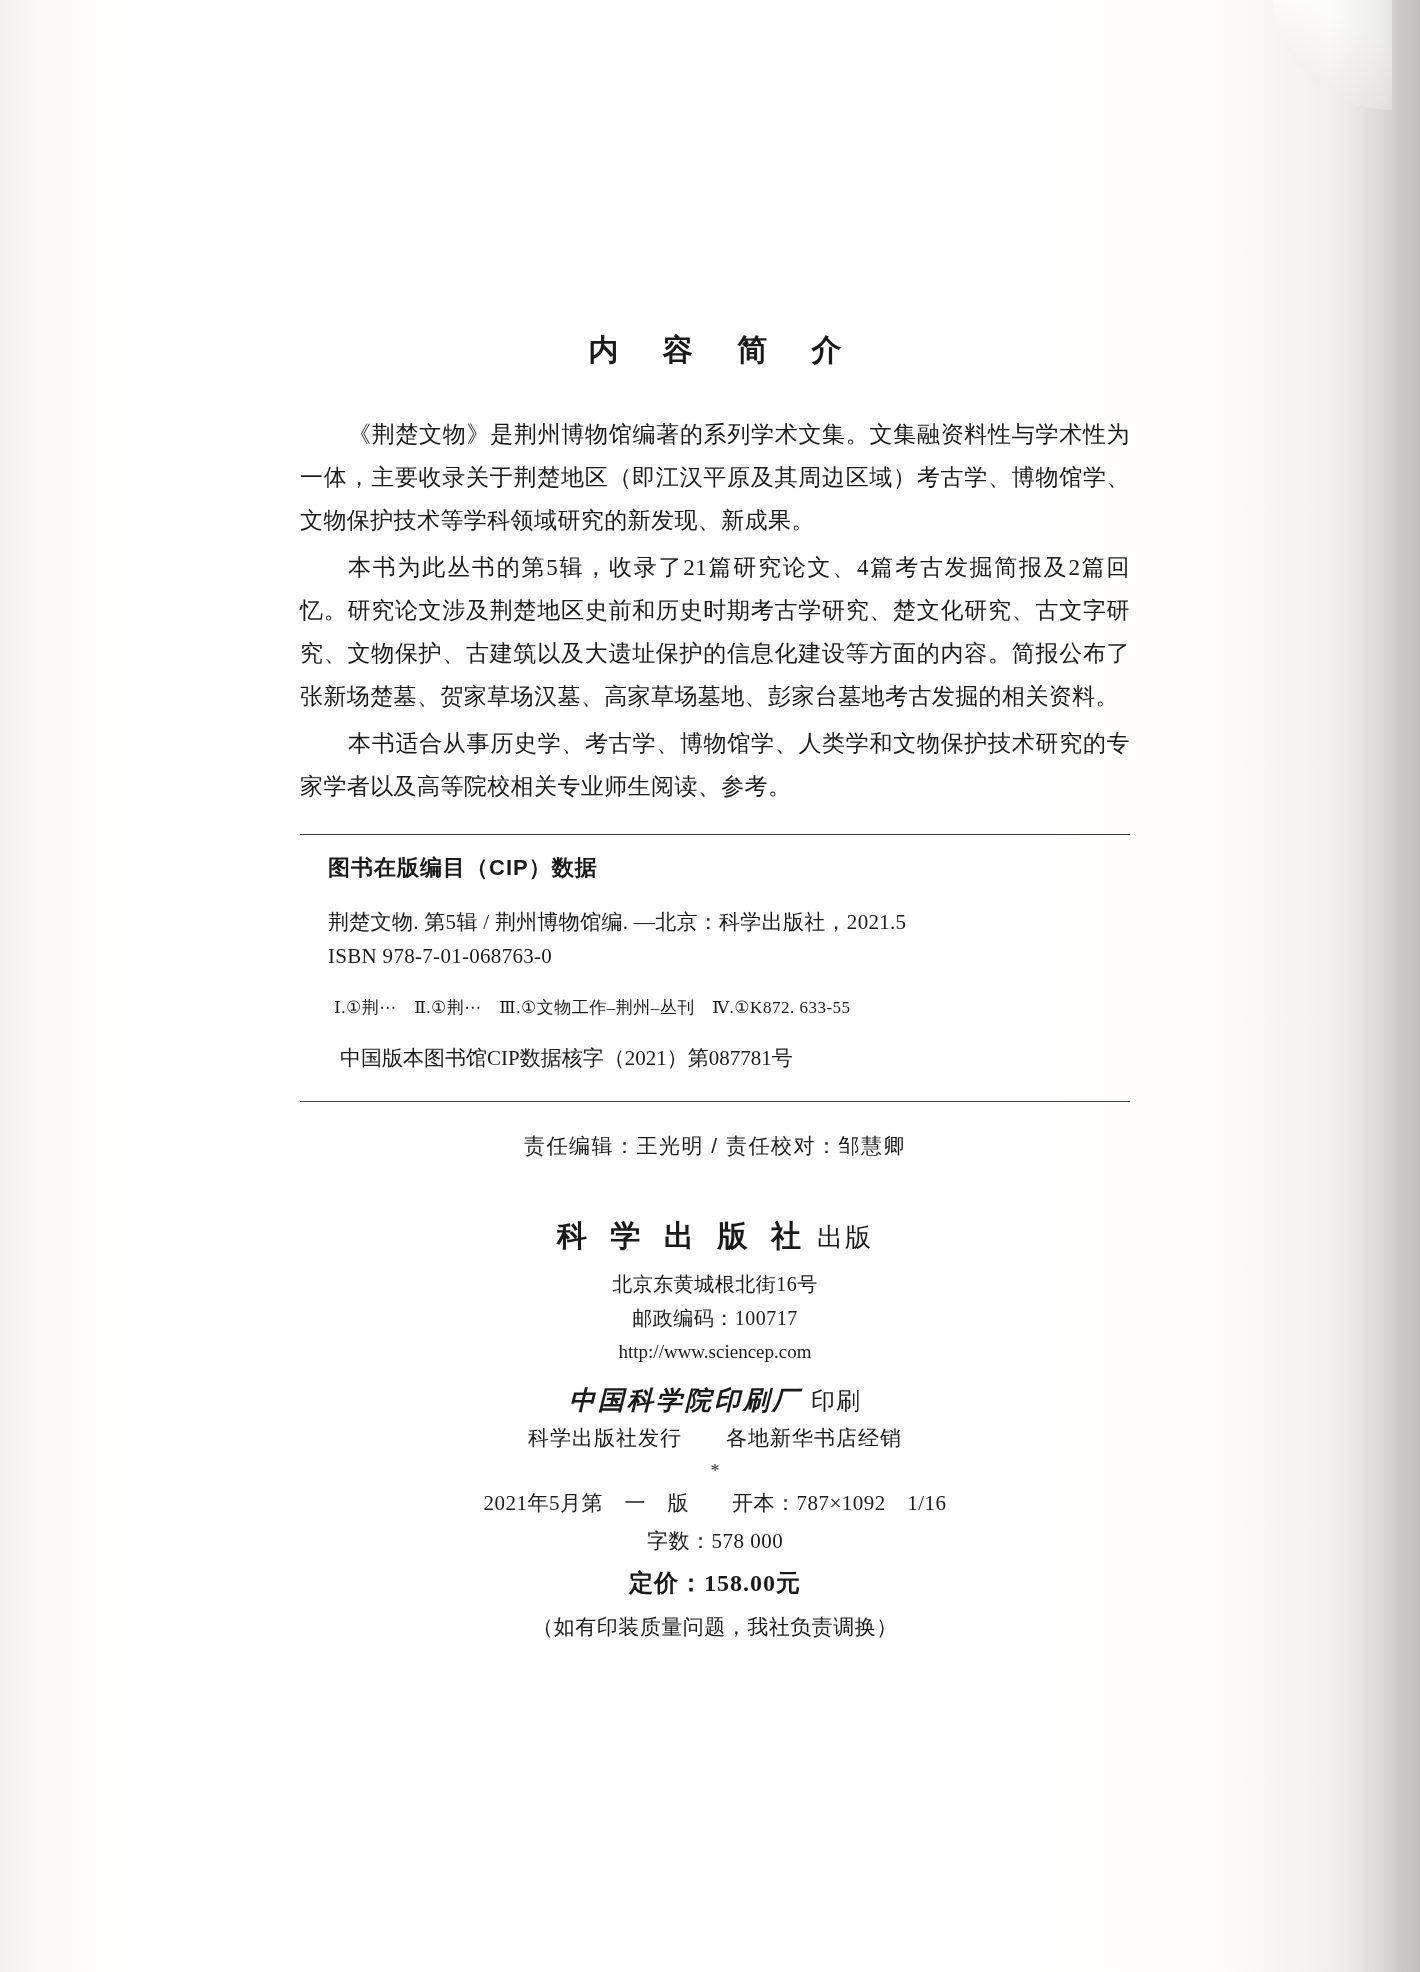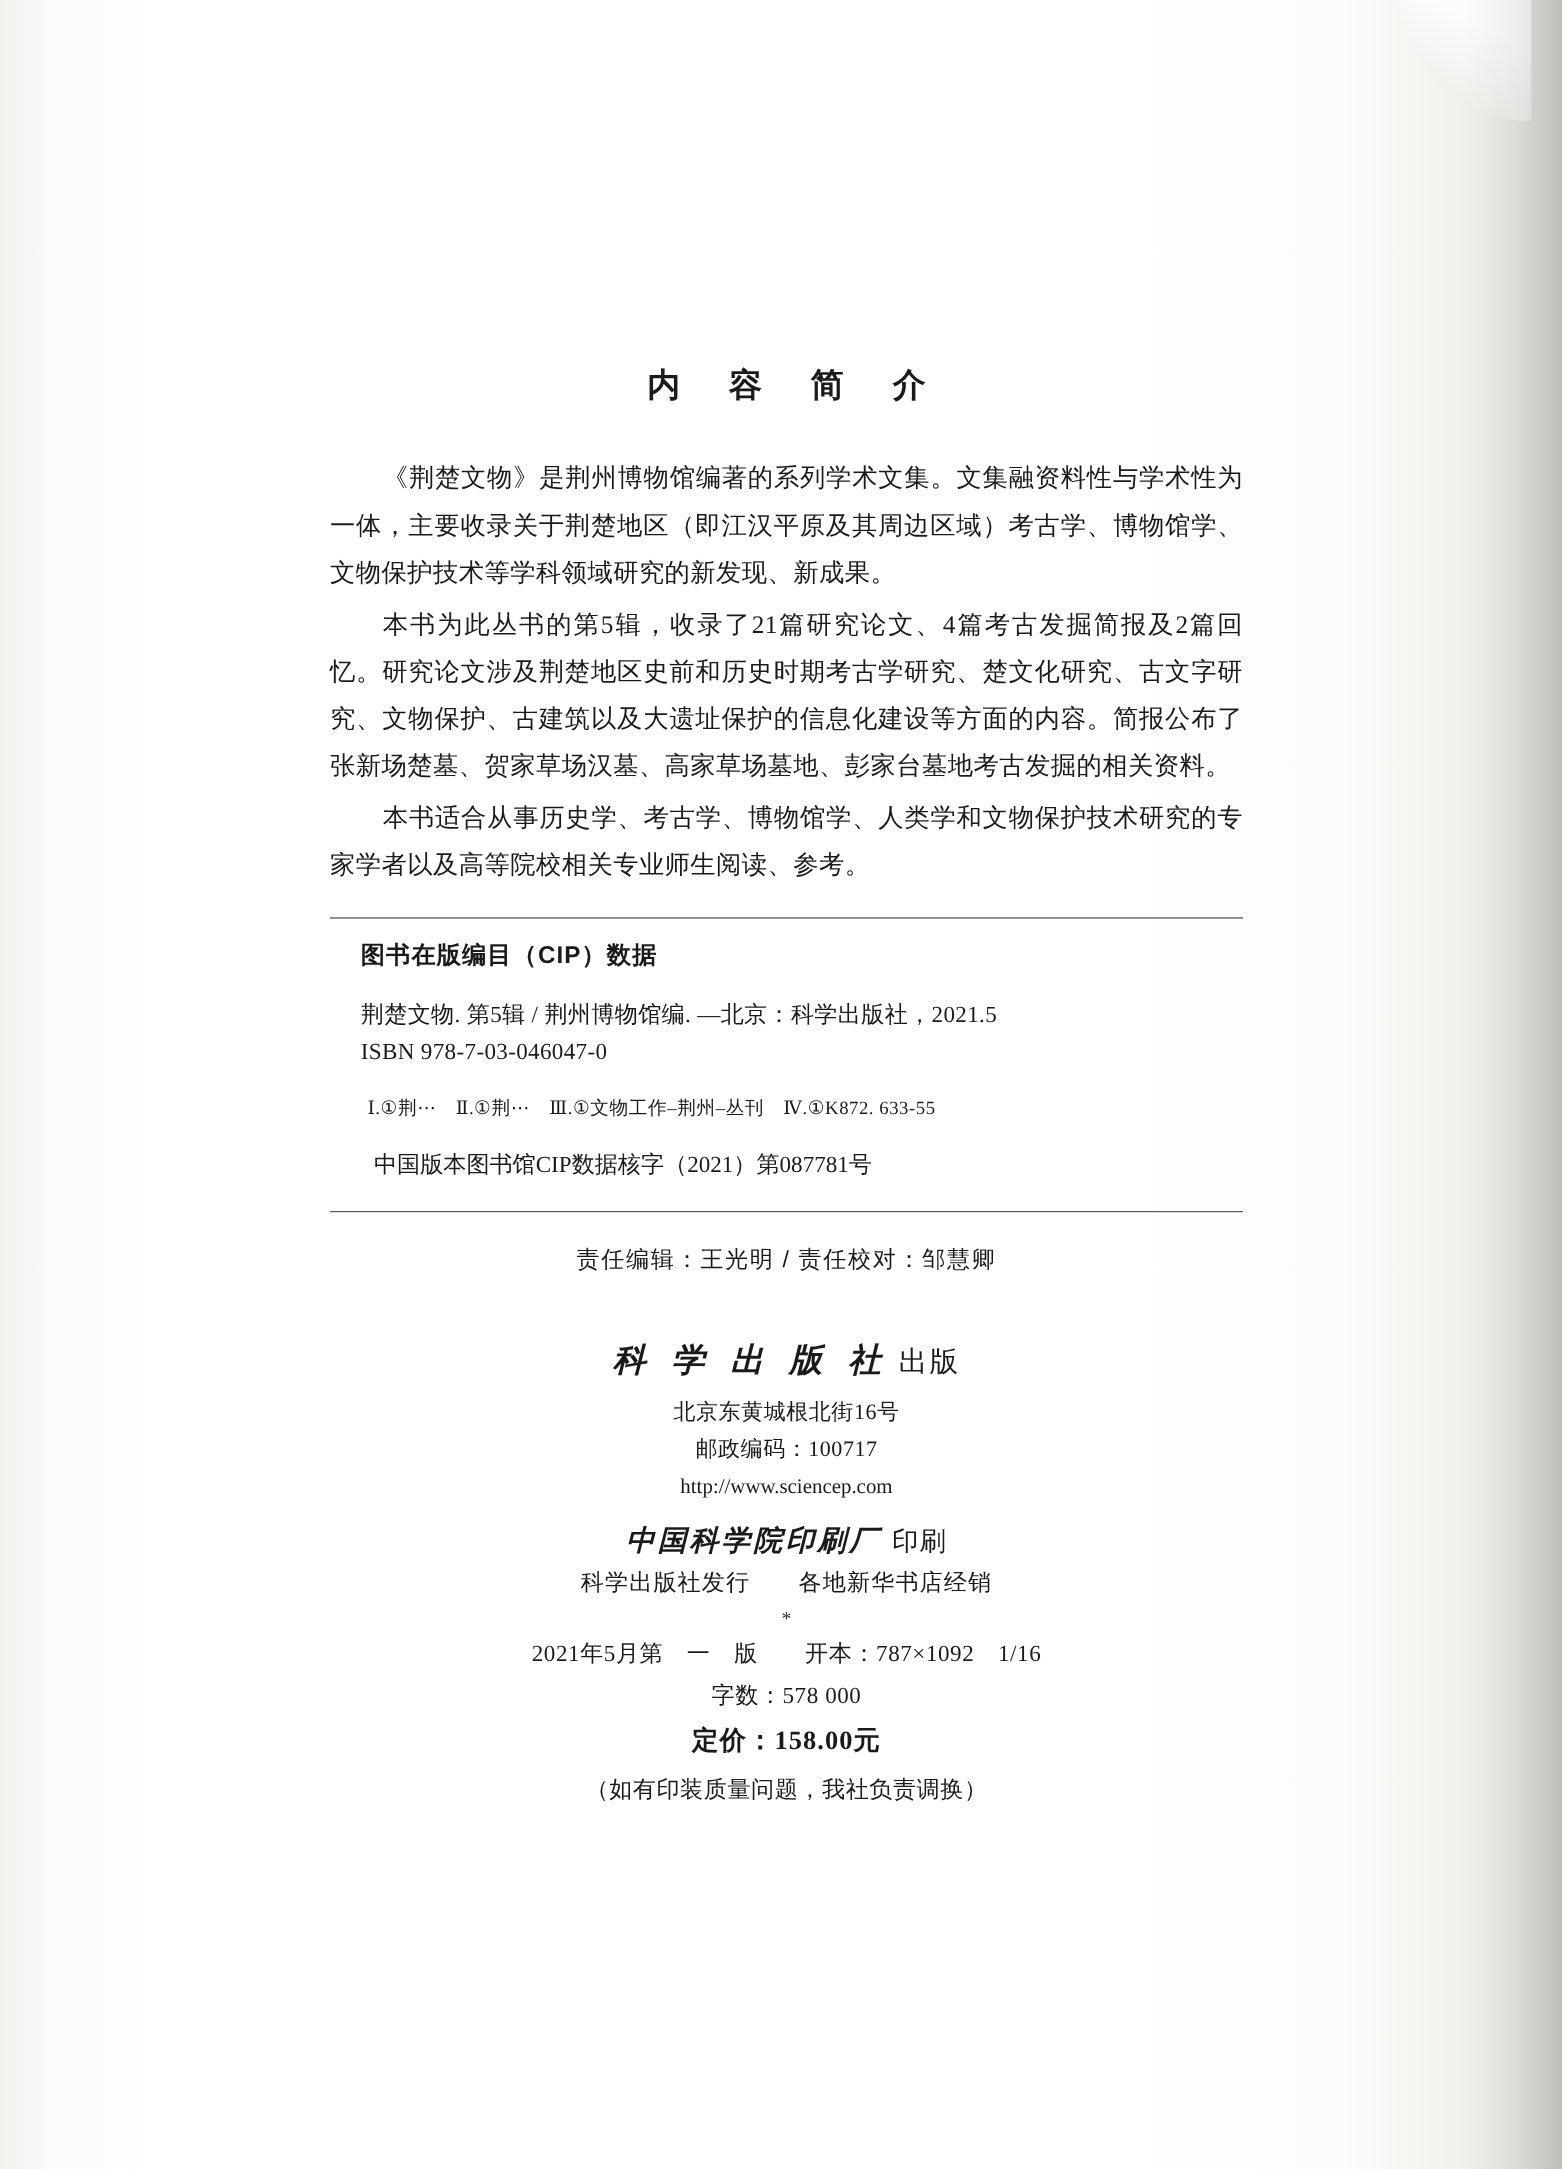--- a/index.html
+++ b/index.html
@@ -132,21 +132,20 @@
     text-align: center;
     padding-top: 48px;
   }
   .press-line {
     font-size: 26px;
     letter-spacing: 2px;
     margin-bottom: 10px;
   }
   .press-logo {
     font-family: "Liberation Serif", serif;
-    font-style: italic;
     font-weight: bold;
     font-size: 30px;
     letter-spacing: 8px;
     margin-right: 8px;
   }
   .imprint .small {
     font-size: 20px;
     line-height: 34px;
     letter-spacing: 0.5px;
   }
@@ -218,21 +217,21 @@
       <p>本书为此丛书的第5辑，收录了21篇研究论文、4篇考古发掘简报及2篇回忆。研究论文涉及荆楚地区史前和历史时期考古学研究、楚文化研究、古文字研究、文物保护、古建筑以及大遗址保护的信息化建设等方面的内容。简报公布了张新场楚墓、贺家草场汉墓、高家草场墓地、彭家台墓地考古发掘的相关资料。</p>
       <p>本书适合从事历史学、考古学、博物馆学、人类学和文物保护技术研究的专家学者以及高等院校相关专业师生阅读、参考。</p>
     </div>
 
     <div class="rule"></div>
 
     <div class="cip">
       <div class="cip-heading">图书在版编目（CIP）数据</div>
       <div class="cip-block">
         <div class="cip-line">荆楚文物. 第5辑 / 荆州博物馆编. —北京：科学出版社，2021.5</div>
-        <div class="cip-line">ISBN 978-7-03-046047-0</div>
+        <div class="cip-line">ISBN 978-7-01-068763-0</div>
       </div>
       <div class="cip-class">Ⅰ.①荆⋯　Ⅱ.①荆⋯　Ⅲ.①文物工作–荆州–丛刊　Ⅳ.①K872. 633-55</div>
       <div class="cip-core">中国版本图书馆CIP数据核字（2021）第087781号</div>
     </div>
 
     <div class="rule thin"></div>
 
     <div class="staff">
       <div>责任编辑：王光明 / 责任校对：邹慧卿</div>
     </div>

